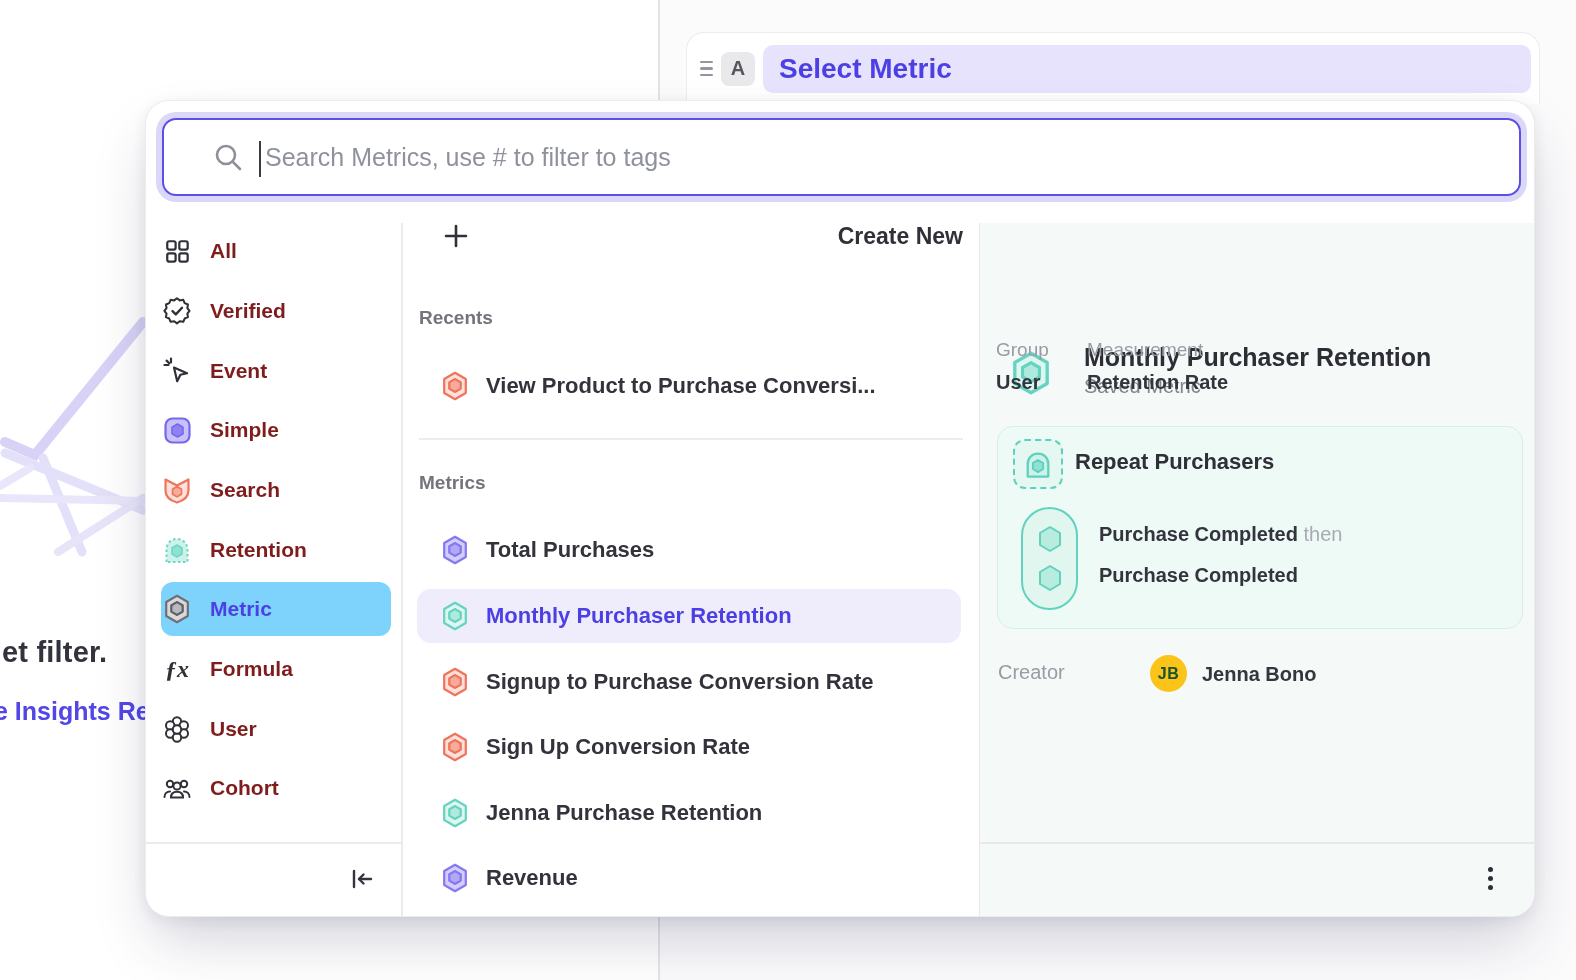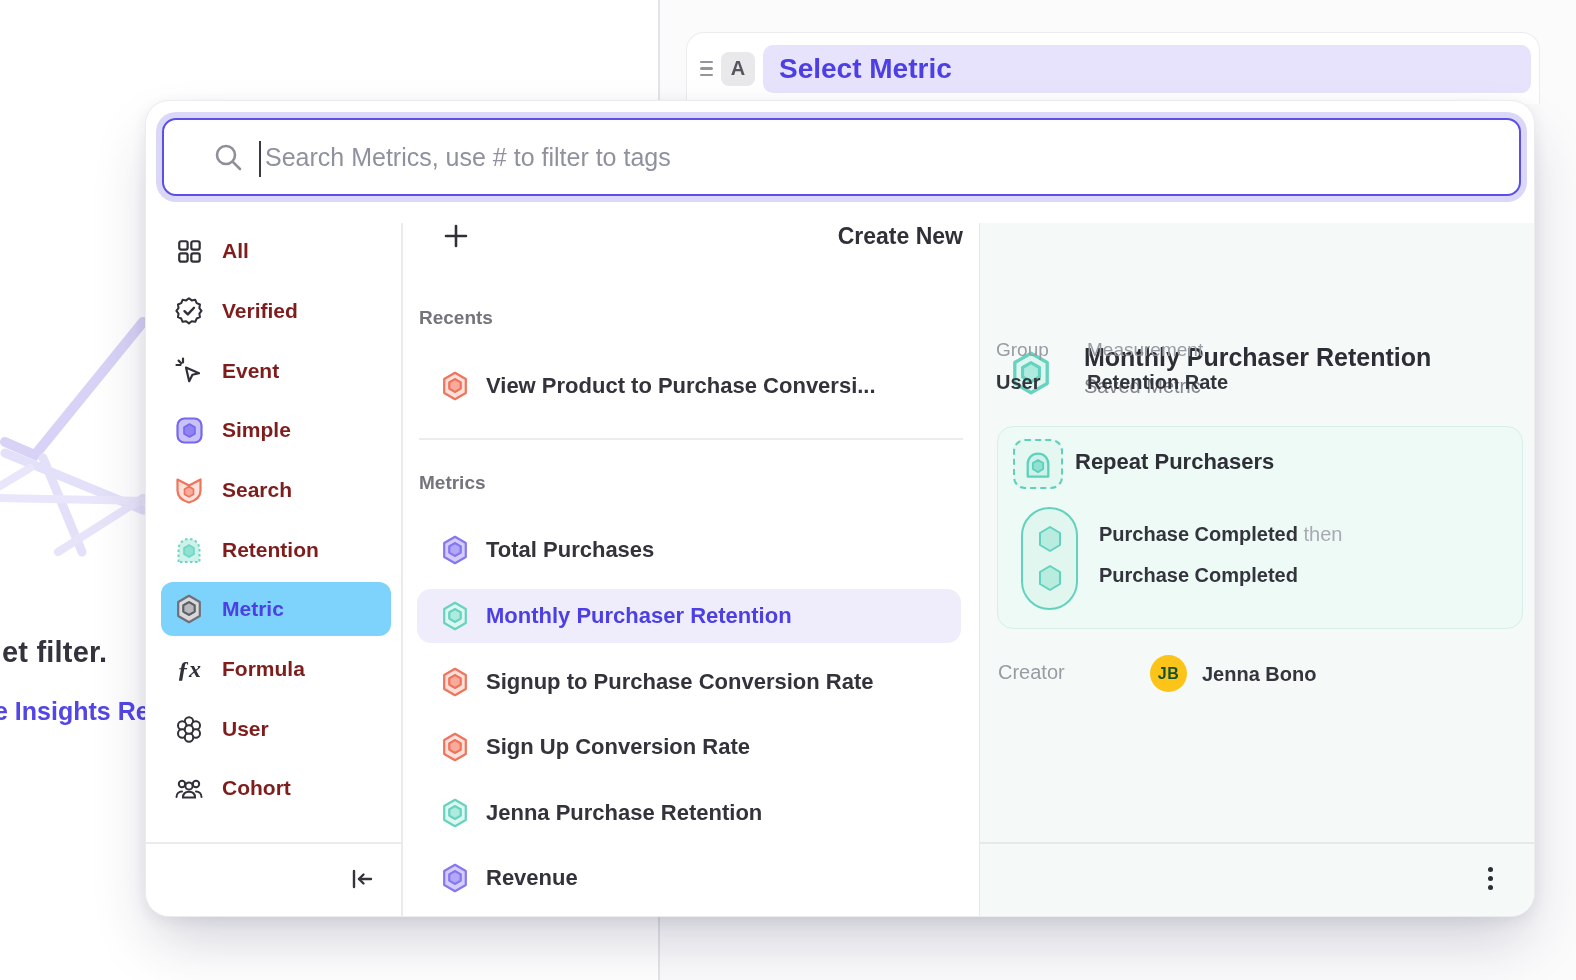--- a/index.html
+++ b/index.html
@@ -44,21 +44,21 @@
   
   .vline-sidebar { position:absolute; left:255px; top:122px; bottom:0; width:1.5px; background:#ebebee; }
   .detail { position:absolute; left:833px; top:122px; width:557px; bottom:0;
     background:#f5f9f8; border-left:1.5px solid #e8e8eb; }
 
   
   .sidebar { position:absolute; left:0; top:0; width:255px; height:100%; }
   .side-row { position:absolute; left:15px; width:230px; height:54px; border-radius:12px;
     display:flex; align-items:center; cursor:pointer; }
   .side-row.selected { background:#7dd3fc; }
-  .side-row .ic { width:28px; height:30px; margin-left:14px; display:flex; align-items:center; justify-content:center; flex:0 0 auto; }
+  .side-row .ic { width:28px; height:30px; margin-left:2px; display:flex; align-items:center; justify-content:center; flex:0 0 auto; }
   .side-row .lb { margin-left:19px; font-size:21px; font-weight:700; color:#7f1d1d; }
   .side-row.selected .lb { color:#4c3fe4; font-weight:600; }
   .fx-glyph { font-size:24px; font-style:italic; font-weight:600; color:#2f3038; font-family:"Liberation Serif", serif; }
   .side-footer-line { position:absolute; left:0; top:741px; width:255px; height:1.5px; background:#ebebee; }
   .collapse-btn { position:absolute; left:203px; top:765px; width:26px; height:26px; cursor:pointer;
     display:flex; align-items:center; justify-content:center; }
 
   
   .listcol { position:absolute; left:255px; top:0; width:578px; height:100%; }
   .list-row { position:absolute; left:16px; width:544px; height:54px; border-radius:14px;

